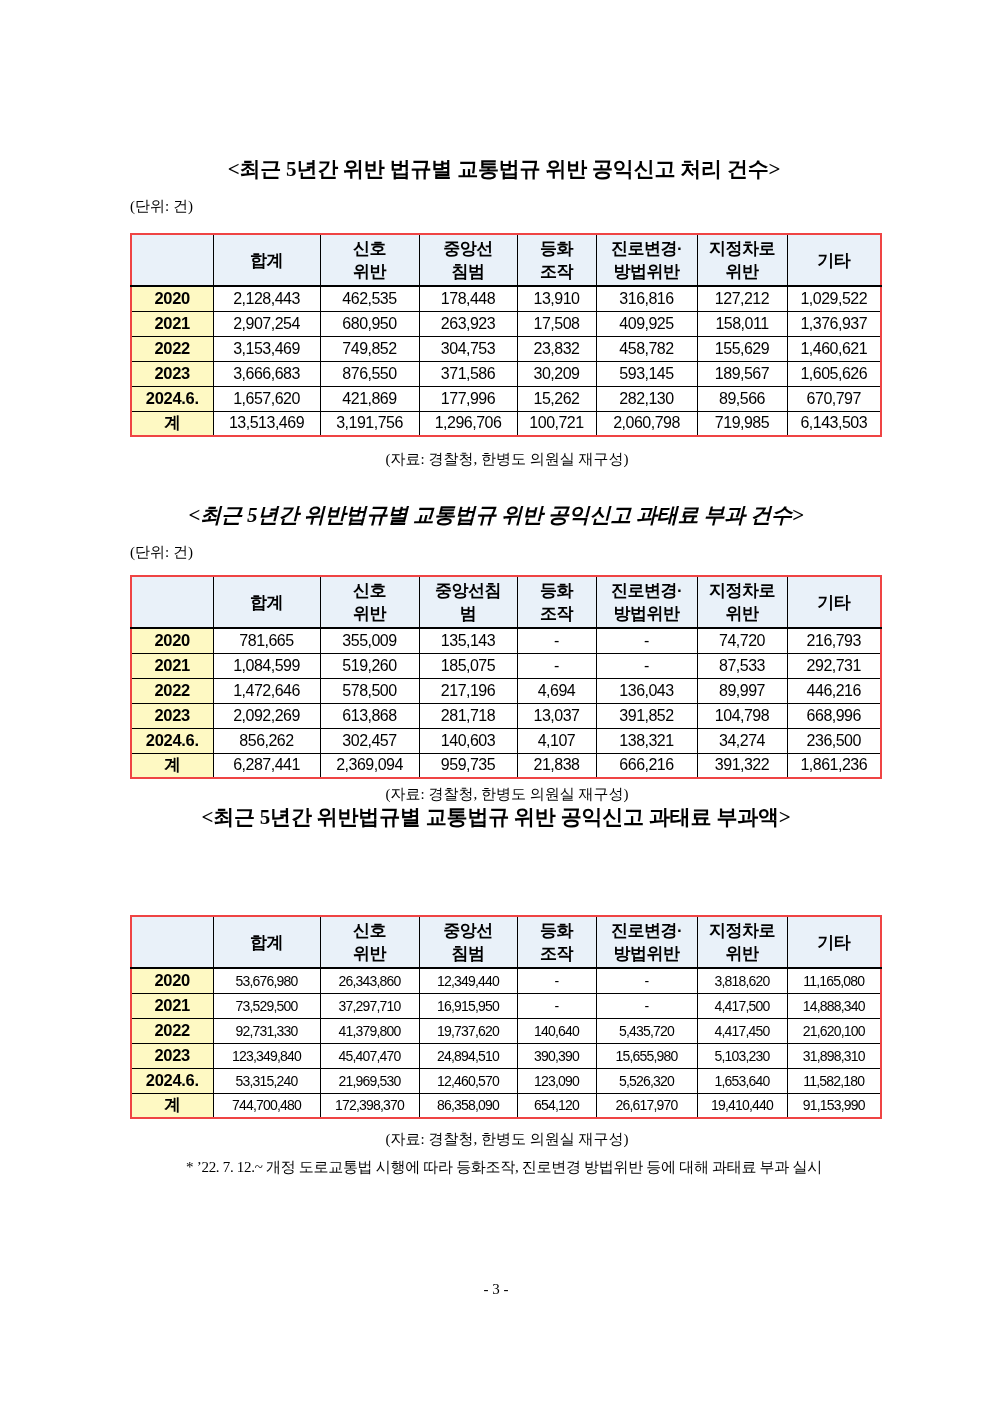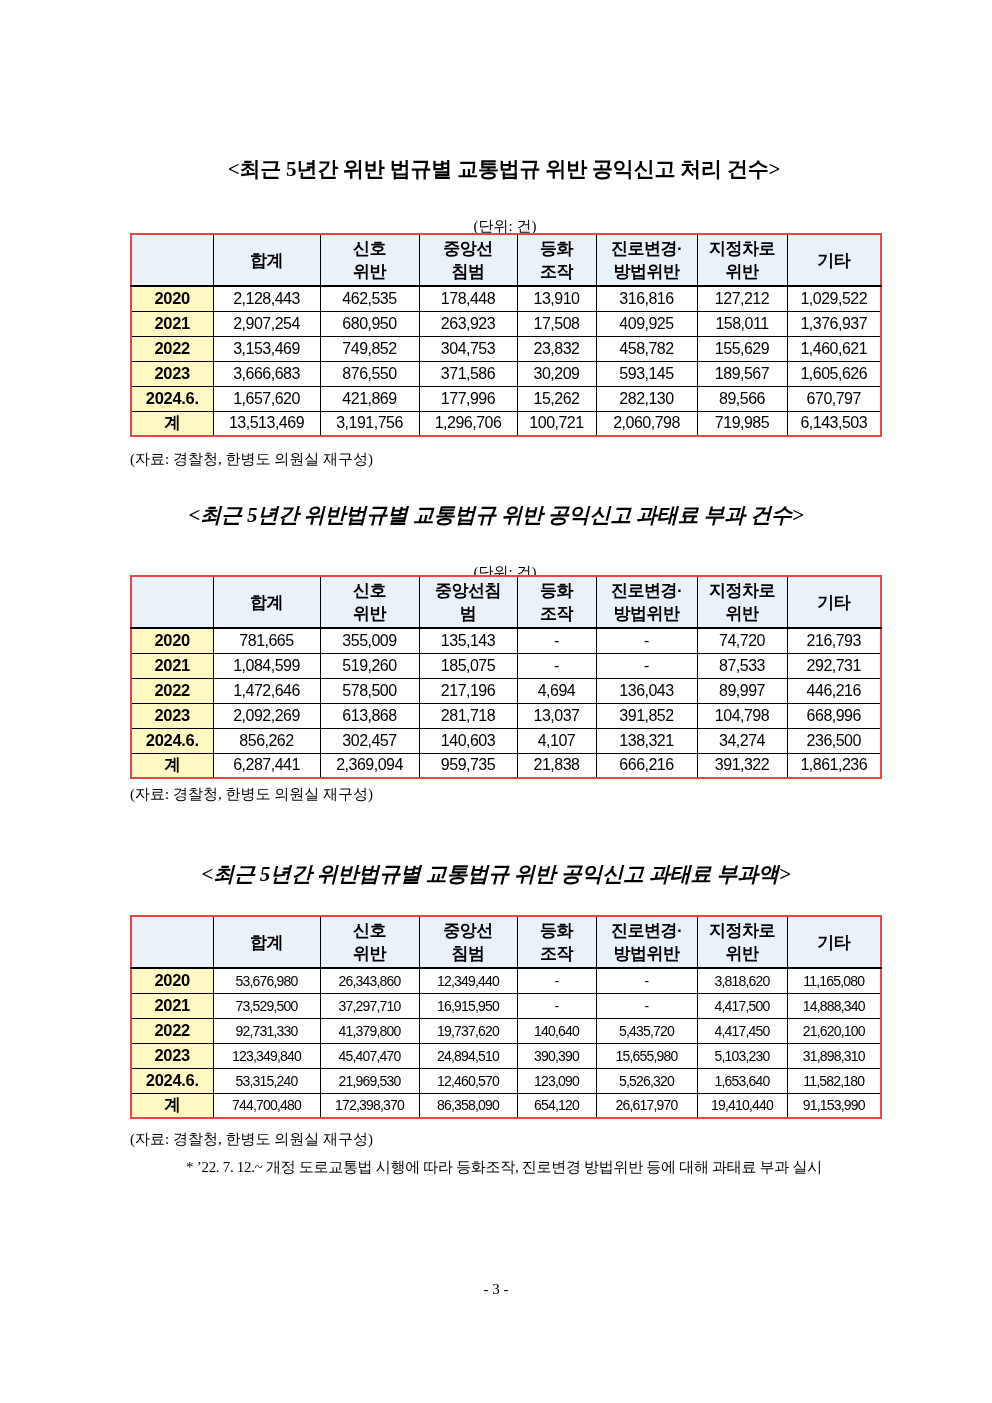--- a/index.html
+++ b/index.html
@@ -15,29 +15,29 @@
   .tbl-title {
     position:absolute; left:0; right:0; text-align:center;
     font-family:"Liberation Serif","DejaVu Serif",serif;
     font-size:21px; font-weight:bold; letter-spacing:-0.2px;
   }
   .unit, .source, .footnote, .pagenum {
     position:absolute;
     font-family:"Liberation Serif","DejaVu Serif",serif;
     font-size:15px;
   }
-  .unit  { left:130px; width:750px; text-align:center;margin-top:20px; }
-  .source{ left:130px; width:754px; text-align:left; }
+  .unit  { left:130px; width:750px; text-align:left; }
+  .source{ left:130px; width:754px; text-align:center; }
   .footnote { left:104px; width:800px; text-align:center; letter-spacing:-0.3px; }
   .pagenum { left:0; right:0; text-align:center; }
 
   
   .t0 { top:155px;padding-left:16px; }  .u0 { top:197px; }  .tb0 { top:233px; }  .src0 { top:450px; }
   .t1 { top:501px;font-style:italic; }  .u1 { top:543px; }  .tb1 { top:575px; }  .src1 { top:785px; }
-  .t2 { top:860px;font-style:italic; }  .u2 { top:936px;text-decoration:underline; }  .tb2 { top:915px; }  .src2 { top:1130px; }
+  .t2 { top:803px; }  .u2 { top:936px;text-decoration:underline; }  .tb2 { top:915px; }  .src2 { top:1130px; }
   .footnote { top:1158px; }
   .pagenum  { top:1281px; }
 
   
   table.data-table {
     position:absolute; left:130px; width:750px;
     border-collapse:collapse; table-layout:fixed;
     border:2px solid #ef4444; background:#fff;
   }
   .data-table th, .data-table td {

